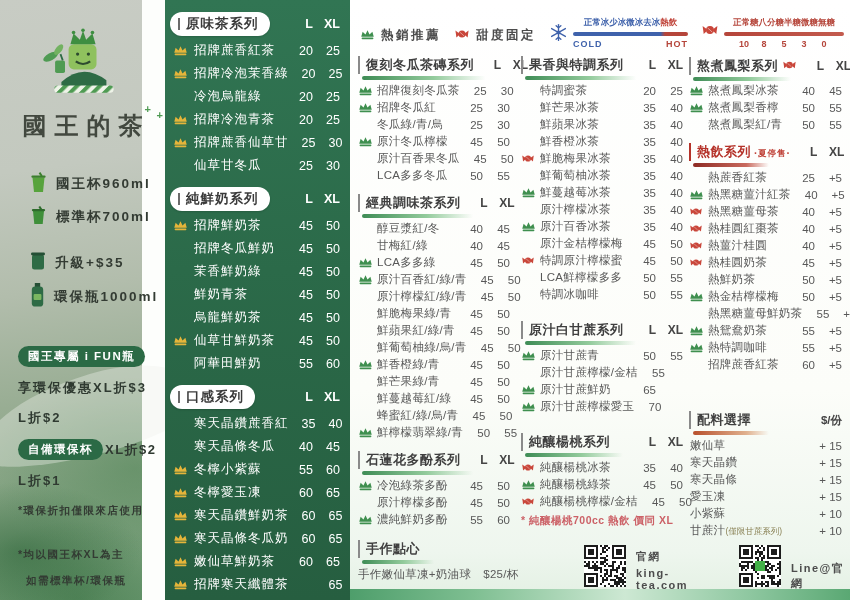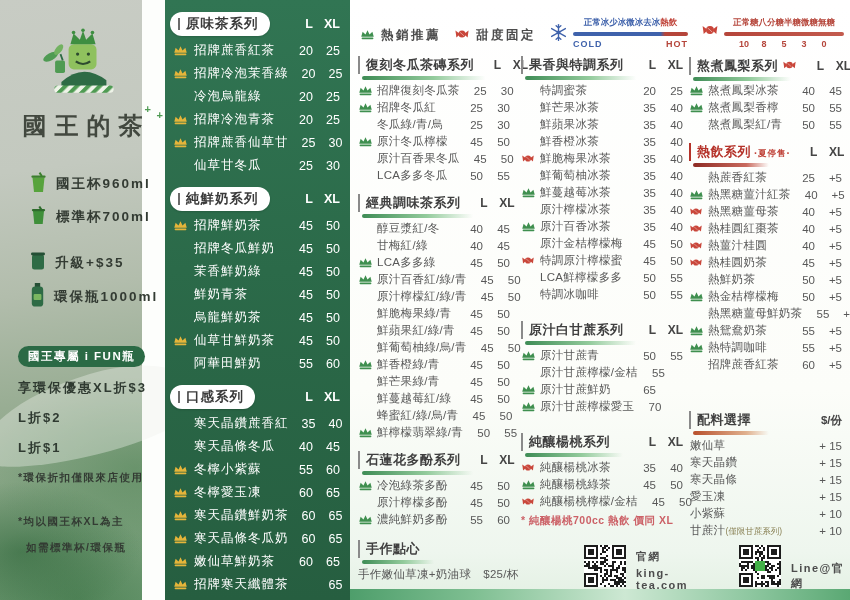--- a/index.html
+++ b/index.html
@@ -200,20 +200,24 @@
               <rect x="3.6" y="11" width="7.8" height="6" rx="1" fill="#7ab661"></rect>
             </svg>
         </span>
         <span>環保瓶1000ml</span>
       </div>
     </div>
     <div class="promo">
       <div class="badge">國王專屬 i FUN瓶</div>
       <div class="promo-line">享環保優惠XL折$3</div>
       <div class="promo-line right">L折$2</div>
+      <div class="badge-row">
+        <span class="badge">自備環保杯</span>
+        <span class="promo-inline">XL折$2</span>
+      </div>
       <div class="promo-line right">L折$1</div>
       <div class="note">*環保折扣僅限來店使用</div>
     </div>
     <div class="notes2">
       <div class="note">*均以國王杯XL為主</div>
       <div class="note n2">如需標準杯/環保瓶</div>
 
     </div>
   </div>
 </div>

